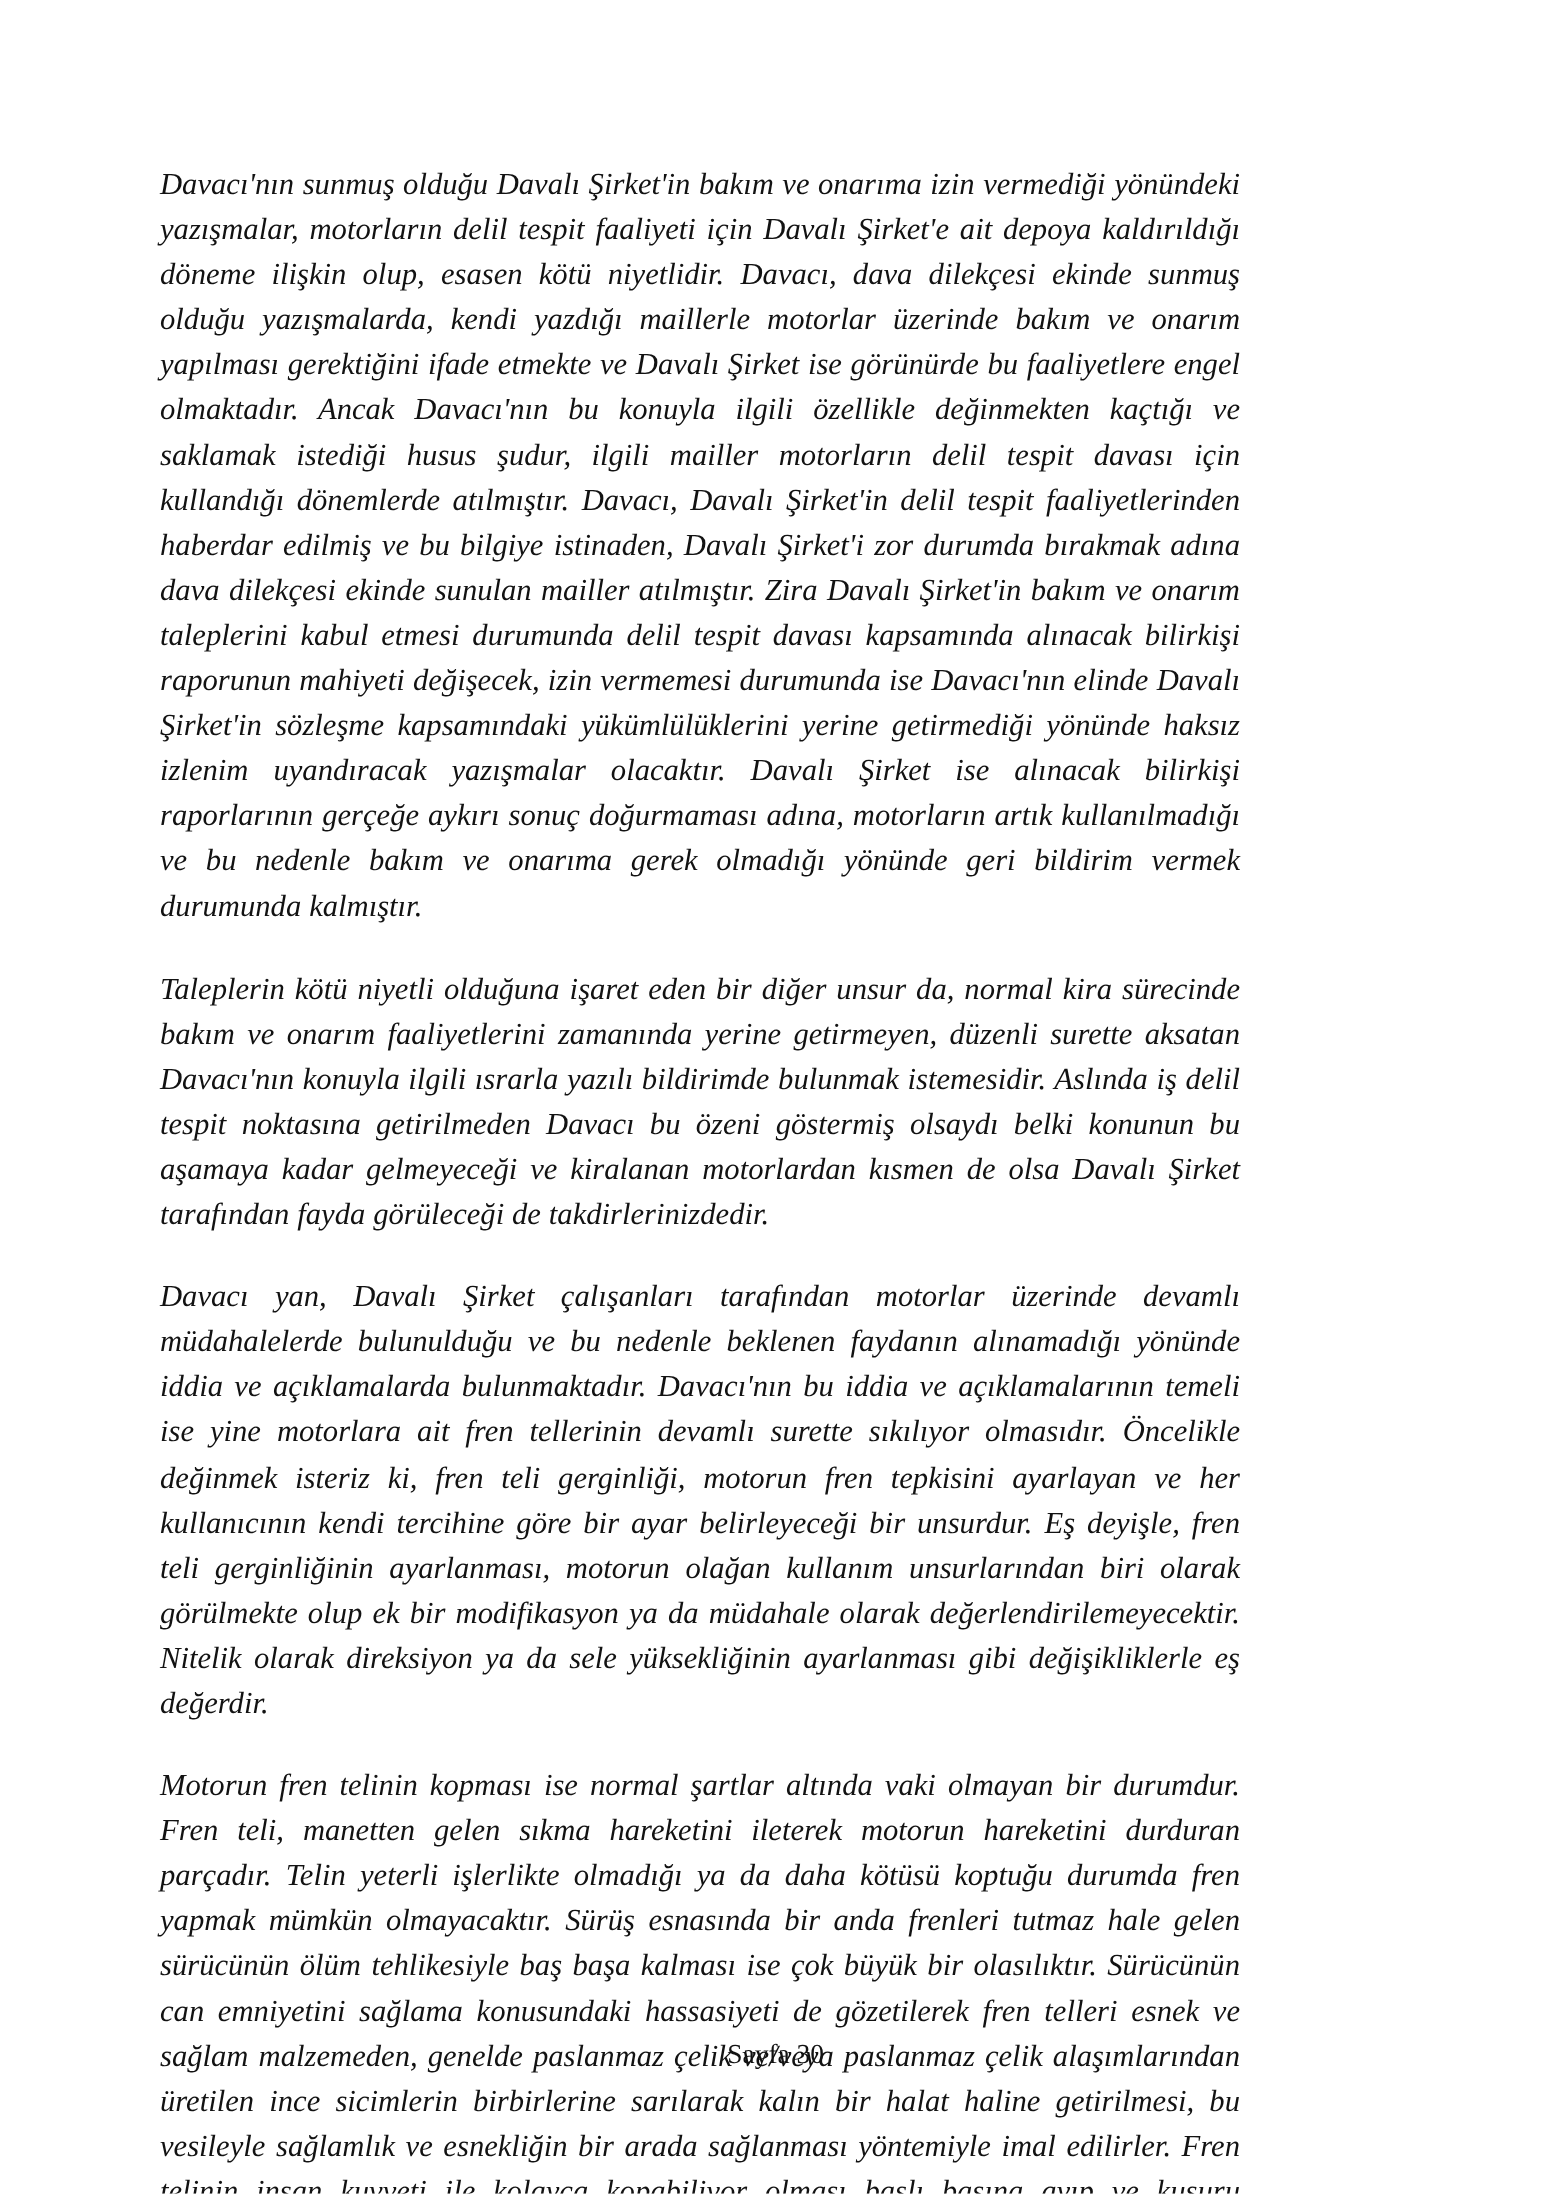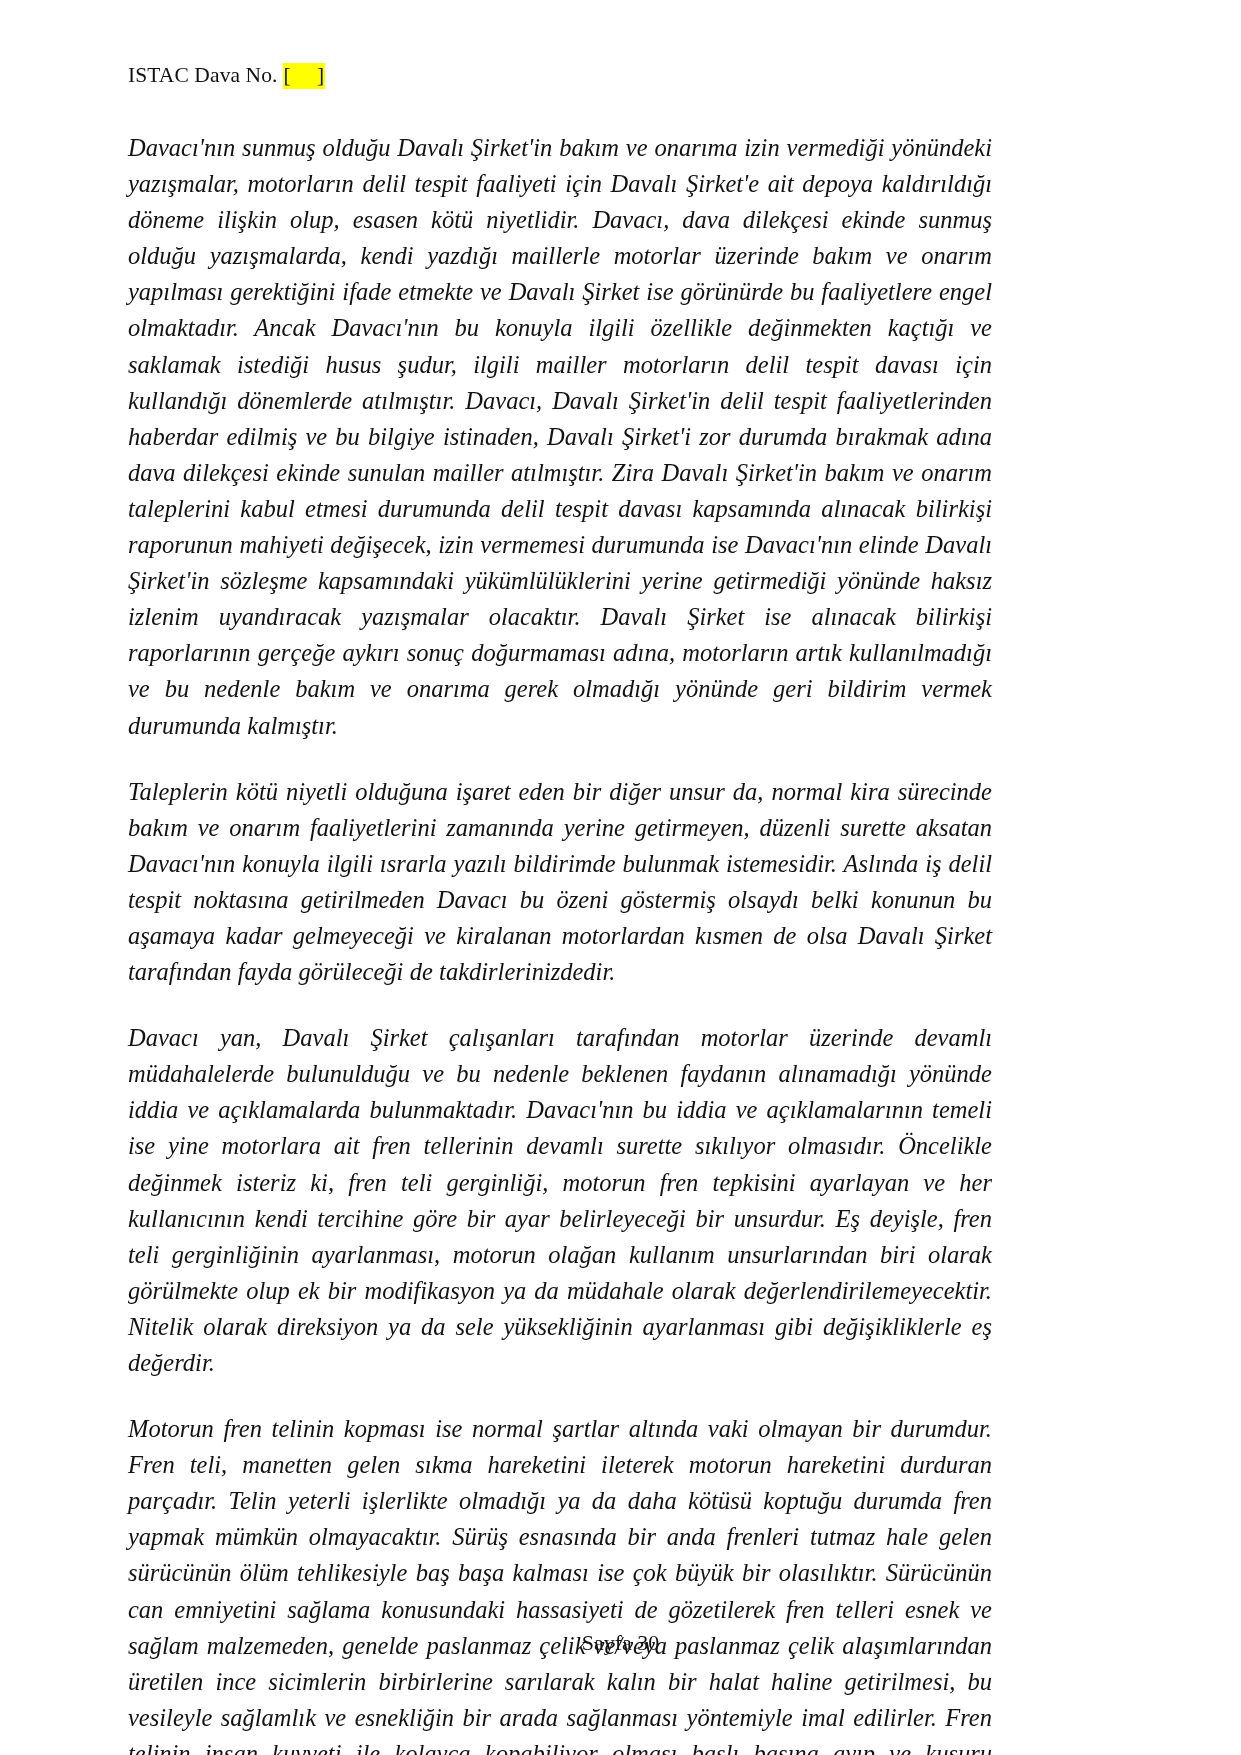--- a/index.html
+++ b/index.html
@@ -88,26 +88,20 @@
     font-size: 22px;
     line-height: 1.2;
     color: #121212;
   }
 </style>
 </head>
 <body>
 
 <div class="page">
 
-  <div class="page-header">
-    <span class="header-label">ISTAC Dava No.</span>
-    <span class="header-ref">
-      <span>[</span><span class="blank"></span><span>]</span>
-    </span>
-  </div>
 
   <div class="content">
     <p class="para">Davacı'nın sunmuş olduğu Davalı Şirket'in bakım ve onarıma izin vermediği yönündeki yazışmalar, motorların delil tespit faaliyeti için Davalı Şirket'e ait depoya kaldırıldığı döneme ilişkin olup, esasen kötü niyetlidir. Davacı, dava dilekçesi ekinde sunmuş olduğu yazışmalarda, kendi yazdığı maillerle motorlar üzerinde bakım ve onarım yapılması gerektiğini ifade etmekte ve Davalı Şirket ise görünürde bu faaliyetlere engel olmaktadır. Ancak Davacı'nın bu konuyla ilgili özellikle değinmekten kaçtığı ve saklamak istediği husus şudur, ilgili mailler motorların delil tespit davası için kullandığı dönemlerde atılmıştır. Davacı, Davalı Şirket'in delil tespit faaliyetlerinden haberdar edilmiş ve bu bilgiye istinaden, Davalı Şirket'i zor durumda bırakmak adına dava dilekçesi ekinde sunulan mailler atılmıştır. Zira Davalı Şirket'in bakım ve onarım taleplerini kabul etmesi durumunda delil tespit davası kapsamında alınacak bilirkişi raporunun mahiyeti değişecek, izin vermemesi durumunda ise Davacı'nın elinde Davalı Şirket'in sözleşme kapsamındaki yükümlülüklerini yerine getirmediği yönünde haksız izlenim uyandıracak yazışmalar olacaktır. Davalı Şirket ise alınacak bilirkişi raporlarının gerçeğe aykırı sonuç doğurmaması adına, motorların artık kullanılmadığı ve bu nedenle bakım ve onarıma gerek olmadığı yönünde geri bildirim vermek durumunda kalmıştır.</p>
     <p class="para">Taleplerin kötü niyetli olduğuna işaret eden bir diğer unsur da, normal kira sürecinde bakım ve onarım faaliyetlerini zamanında yerine getirmeyen, düzenli surette aksatan Davacı'nın konuyla ilgili ısrarla yazılı bildirimde bulunmak istemesidir. Aslında iş delil tespit noktasına getirilmeden Davacı bu özeni göstermiş olsaydı belki konunun bu aşamaya kadar gelmeyeceği ve kiralanan motorlardan kısmen de olsa Davalı Şirket tarafından fayda görüleceği de takdirlerinizdedir.</p>
     <p class="para">Davacı yan, Davalı Şirket çalışanları tarafından motorlar üzerinde devamlı müdahalelerde bulunulduğu ve bu nedenle beklenen faydanın alınamadığı yönünde iddia ve açıklamalarda bulunmaktadır. Davacı'nın bu iddia ve açıklamalarının temeli ise yine motorlara ait fren tellerinin devamlı surette sıkılıyor olmasıdır. Öncelikle değinmek isteriz ki, fren teli gerginliği, motorun fren tepkisini ayarlayan ve her kullanıcının kendi tercihine göre bir ayar belirleyeceği bir unsurdur. Eş deyişle, fren teli gerginliğinin ayarlanması, motorun olağan kullanım unsurlarından biri olarak görülmekte olup ek bir modifikasyon ya da müdahale olarak değerlendirilemeyecektir. Nitelik olarak direksiyon ya da sele yüksekliğinin ayarlanması gibi değişikliklerle eş değerdir.</p>
     <p class="para">Motorun fren telinin kopması ise normal şartlar altında vaki olmayan bir durumdur. Fren teli, manetten gelen sıkma hareketini ileterek motorun hareketini durduran parçadır. Telin yeterli işlerlikte olmadığı ya da daha kötüsü koptuğu durumda fren yapmak mümkün olmayacaktır. Sürüş esnasında bir anda frenleri tutmaz hale gelen sürücünün ölüm tehlikesiyle baş başa kalması ise çok büyük bir olasılıktır. Sürücünün can emniyetini sağlama konusundaki hassasiyeti de gözetilerek fren telleri esnek ve sağlam malzemeden, genelde paslanmaz çelik ve/veya paslanmaz çelik alaşımlarından üretilen ince sicimlerin birbirlerine sarılarak kalın bir halat haline getirilmesi, bu vesileyle sağlamlık ve esnekliğin bir arada sağlanması yöntemiyle imal edilirler. Fren telinin insan kuvveti ile kolayca kopabiliyor olması başlı başına ayıp ve kusuru gösteren en önemli unsurlardan bir tanesidir. Yukarıda da değinildiği üzere,</p>
   </div>
 
   <div class="page-footer">
     <span>Sayfa 30</span>

